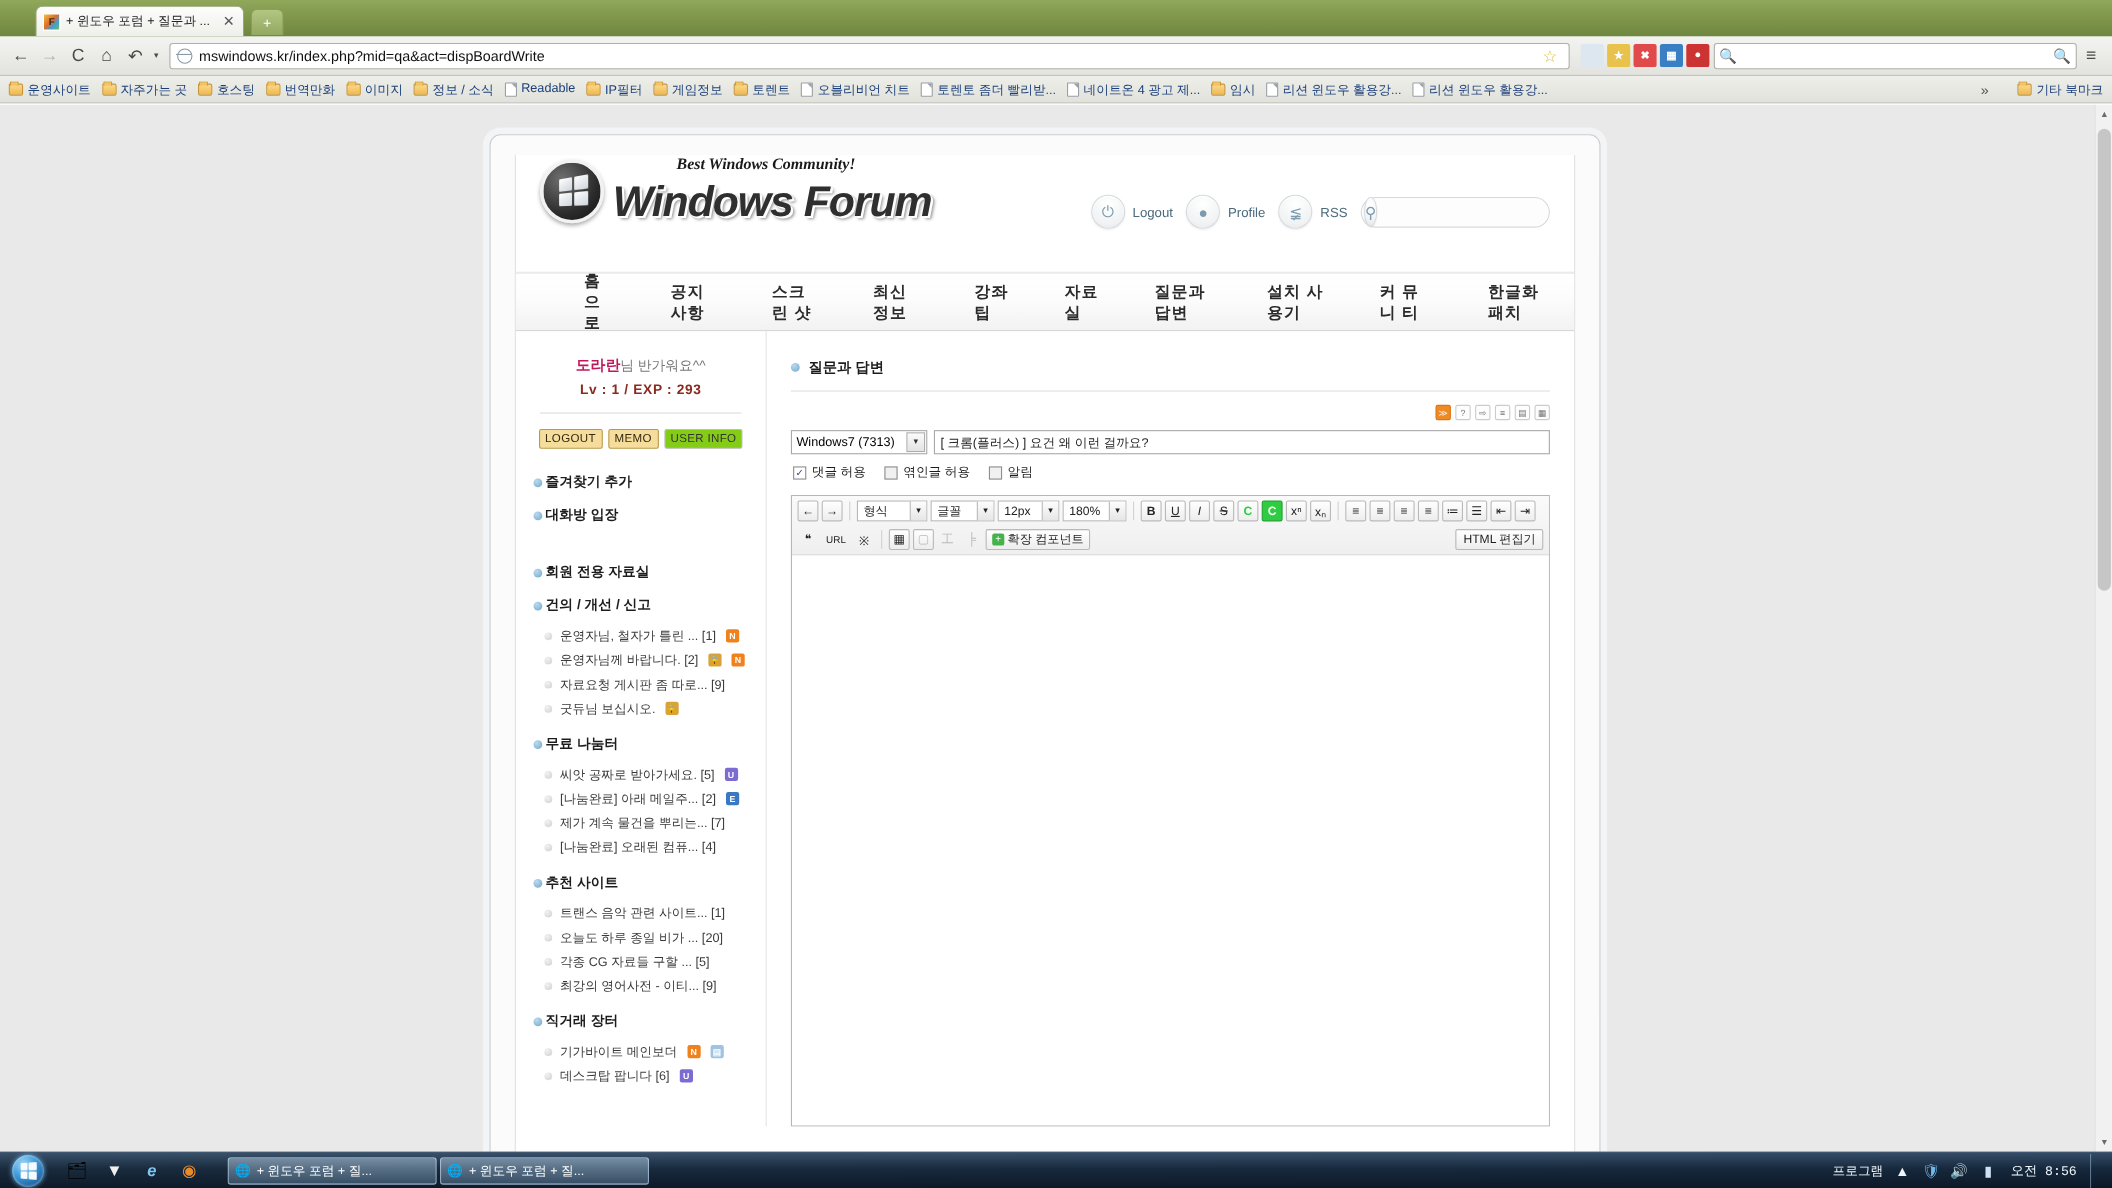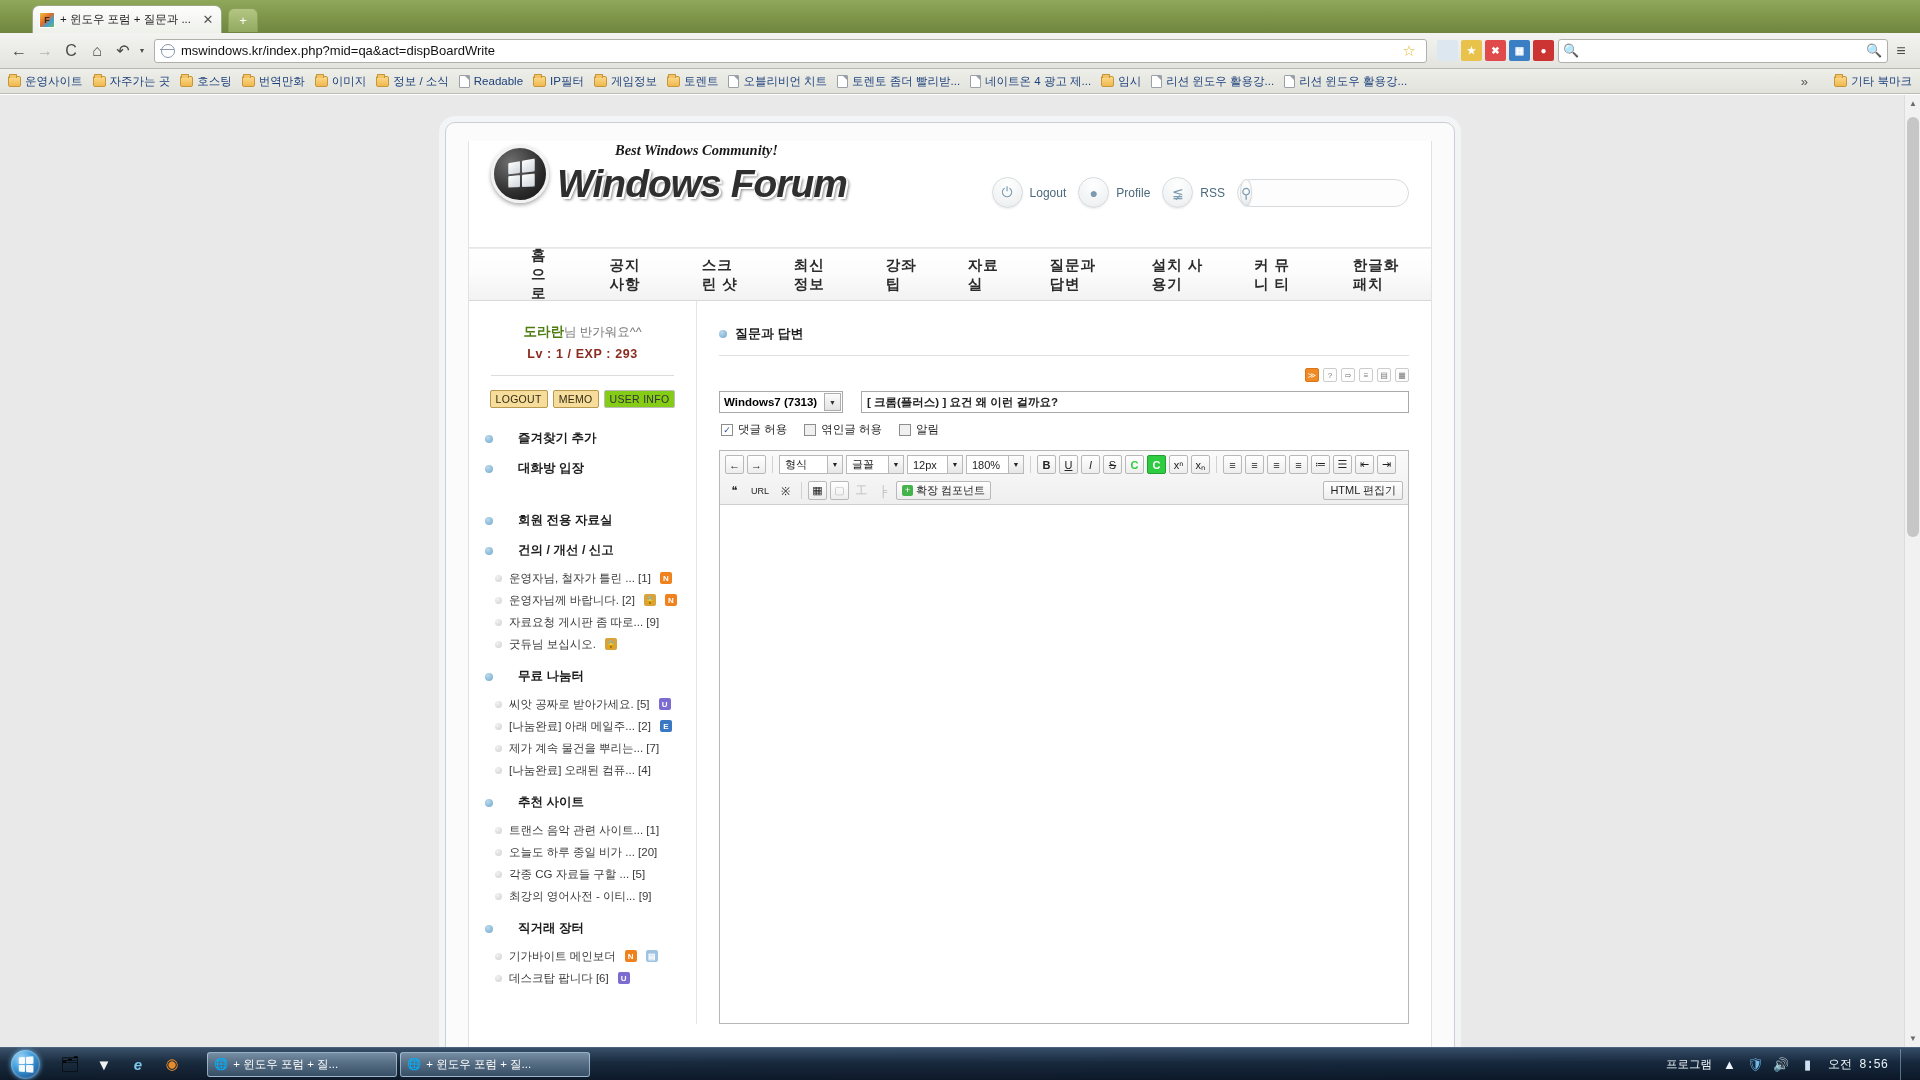--- a/index.html
+++ b/index.html
@@ -265,36 +265,36 @@
   }
 
   .site-body { display:flex; }
   .side {
     width:228px; flex:0 0 auto;
     border-right:1px solid #e4e4e4;
     padding:22px 14px 20px 14px;
     min-height:700px;
   }
   .welcome { text-align:center; font-size:12.5px; color:#777; margin-bottom:6px; }
-  .welcome b { color:#4d7c0f; font-size:13.5px; }
+  .welcome b { color:#be185d; font-size:13.5px; }
   .lvexp {
     text-align:center; font-size:12.5px; font-weight:bold;
     color:#8a2b20; letter-spacing:.6px; margin-bottom:14px;
   }
   .hr { height:1px; background:#dcdcdc; margin:0 8px 14px 8px; }
   .btnrow { display:flex; gap:5px; justify-content:center; margin-bottom:22px; }
   .sbtn {
     font-size:10.5px; padding:2px 5px;
     border:1px solid #b89a4e; background:#f6dd9c; color:#332a10;
     border-radius:2px; cursor:pointer; letter-spacing:.3px;
   }
   .sbtn.gray { background:#84cc16; border-color:#bdbdbd; color:#333; }
 
   .s-head {
-    display:flex; align-items:center; gap:25px;
+    display:flex; align-items:center; gap:3px;
     font-size:12.5px; font-weight:bold; color:#1d1d1d;
     margin: 13px 0 8px 2px;
   }
   .dot {
     width:8px; height:8px; border-radius:50%;
     background: radial-gradient(circle at 35% 30%, #bcd9ee, #6fa8cc);
     flex:0 0 auto;
   }
   .dot.sm {
     width:7px; height:7px;
@@ -329,21 +329,21 @@
     display:flex; justify-content:flex-end; align-items:center; gap:4px;
     padding: 12px 0 9px 0;
   }
   .mini-ico {
     width:14px; height:14px; border:1px solid #ccc; background:#fdfdfd;
     border-radius:2px; display:flex; align-items:center; justify-content:center;
     font-size:8px; color:#777;
   }
   .mini-ico.rss { background:#f08a24; border-color:#d8761a; color:#fff; }
 
-  .form-row1 { display:flex; gap:18px; align-items:center;font-weight:bold; }
+  .form-row1 { display:flex; gap:6px; align-items:center; }
   .cat-select {
     width:124px; height:22px; font-size:11.5px;
     border:1px solid #a9a9a9; background:#fff;
     display:flex; align-items:center; padding-left:4px;
     position:relative;
   }
   .cat-select .arrow {
     position:absolute; right:1px; top:1px; width:17px; height:18px;
     background:linear-gradient(180deg,#fbfbfb,#e3e3e3);
     border:1px solid #adadad;

